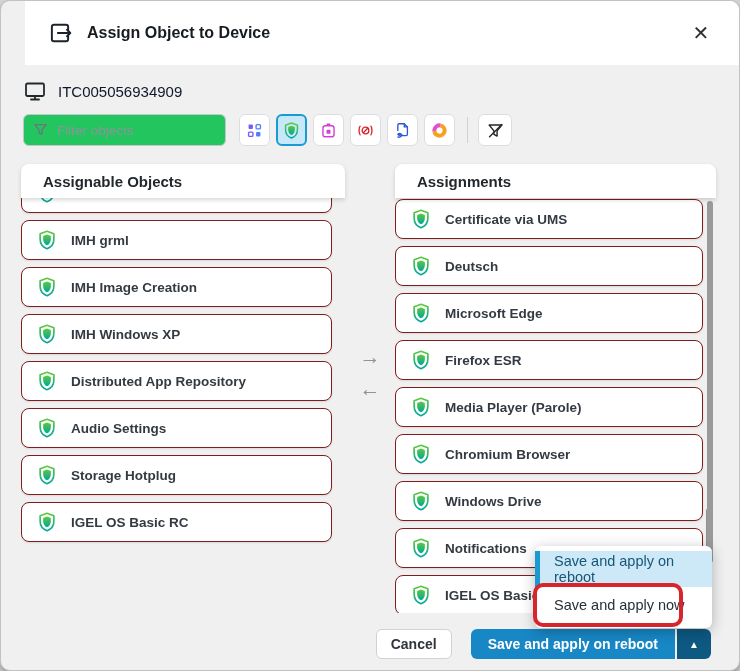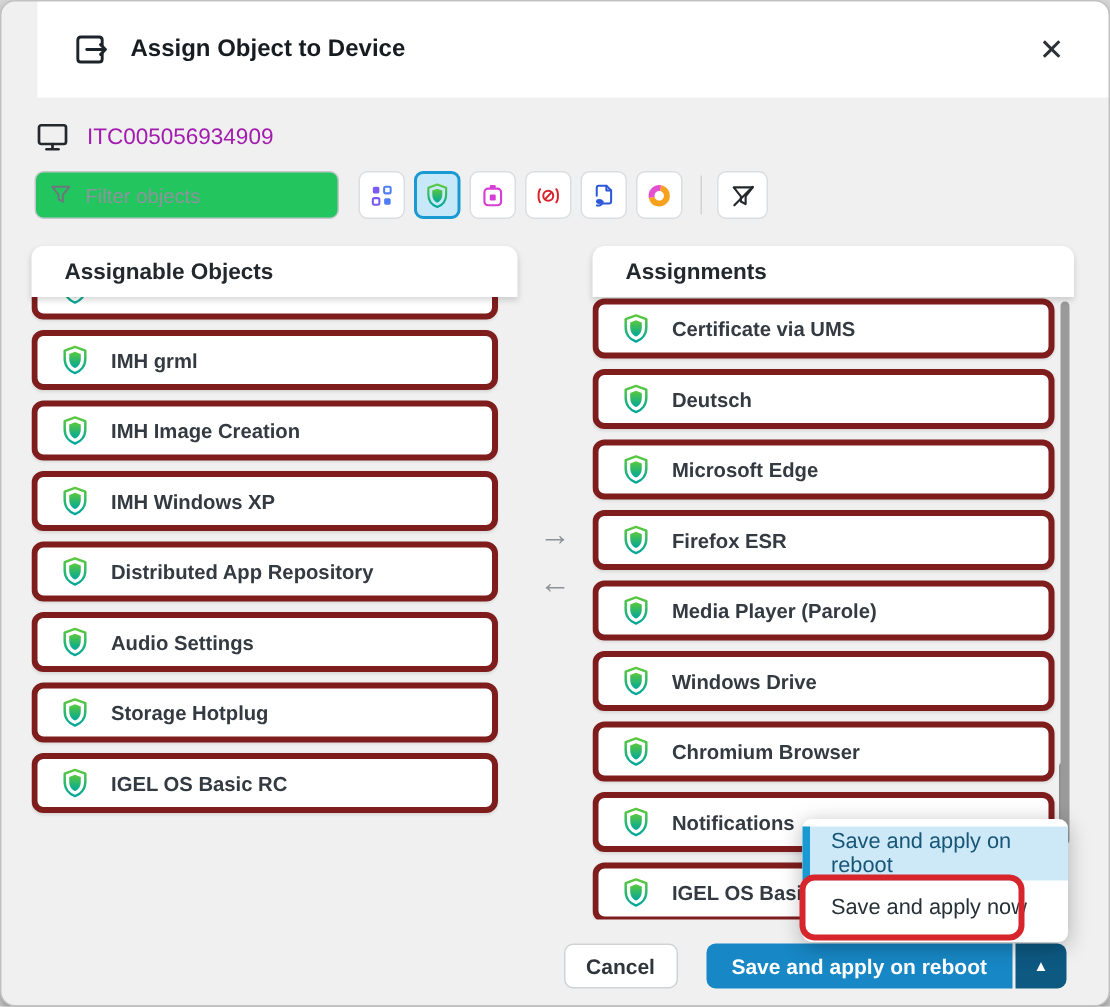--- a/index.html
+++ b/index.html
@@ -12,21 +12,21 @@
   
   .dlg-header { height:64px; background:#fff; display:flex; align-items:center; padding:0 24px 0 22px;margin-left:24px; }
   .assign-icon { width:26px; height:26px; margin-right:14px; flex:none; }
   .dlg-title { font-size:16px; font-weight:bold; color:#171c21; flex:1; }
   .close-btn { width:28px; height:28px; display:flex; align-items:center; justify-content:center;
                font-size:20px; color:#2b3137; cursor:pointer; background:none; border:none; font-family:inherit; }
 
   .dlg-body { position:relative; height:607px; }
 
   
-  .device-row { display:flex; align-items:center; gap:11px; padding:14px 22px 2px; color:#a21caf; font-size:15px; }
+  .device-row { display:flex; align-items:center; gap:11px; padding:14px 22px 2px; color:#0f172a; font-size:15px; }
   .monitor-icon { width:24px; height:24px; flex:none; }
 
   
   .filter-row { display:flex; align-items:center; padding:8px 22px 0; height:42px; }
   .filter-input { position:relative; width:203px; height:32px; flex:none; }
   .filter-input input { width:100%; height:100%; border:1px solid #c3c7cb; border-radius:6px;
                         padding:0 10px 0 33px; font-size:13.5px; color:#333; background:#22c55e; font-family:inherit; }
   .filter-input input::placeholder { color:#8d949b; }
   .funnel-icon { position:absolute; left:9px; top:7px; width:17px; height:17px; }
   .type-group { display:flex; gap:6px; margin-left:13px; }
@@ -42,21 +42,21 @@
   .panels { position:absolute; left:20px; right:23px; top:99px; bottom:59px; display:flex; }
   .panel { display:flex; flex-direction:column; }
   .panel.left  { width:325px; }
   .panel.right { width:322px; }
   .mid-col { width:50px; display:flex; flex-direction:column; align-items:center; padding-top:182px; gap:11px; }
   .transfer-arrow { color:#8d9399; font-size:21px; line-height:1; background:none; border:none; cursor:pointer; font-family:inherit; }
   .panel-header { height:34px; background:#fff; border-radius:8px 8px 0 0; box-shadow:0 2px 4px rgba(0,0,0,.16);
                   display:flex; align-items:center; padding-left:22px; font-size:15px; font-weight:bold;
                   color:#23282d; position:relative; z-index:2; flex:none; }
   .list { position:relative; flex:1; overflow:hidden; padding:1px 13px 0 0; }
-  .obj-card { height:40px; background:#fff; border:4px solid #7f1d1d; border-radius:8px;
+  .obj-card { height:40px; background:#fff; border:1px solid #7f1d1d; border-radius:8px;
               box-shadow:0 1px 2px rgba(0,0,0,.10); display:flex; align-items:center;
               padding-left:14px; gap:13px; margin-bottom:7px; font-size:13.5px; font-weight:bold; color:#343a41; cursor:pointer; }
   .obj-card .shield { width:22px; height:22px; flex:none; }
   .obj-card.partial { margin-top:-26px; }
   .scroll-thumb { position:absolute; width:6px; border-radius:3px; background:#9a9a9a; cursor:pointer; }
   .panel.left  .scroll-thumb { right:4px; top:310px; height:90px; background:#8f8f8f; }
   .panel.right .scroll-thumb { right:3px; top:3px; height:362px; }
 
   
   .menu { position:absolute; top:481px; right:27px; width:177px; background:#fff; border-radius:6px;
@@ -280,28 +280,28 @@
       <path d="M12 2.5 L19.5 5.2 V11 C19.5 16.2 16.3 20 12 21.5 C7.7 20 4.5 16.2 4.5 11 V5.2 Z" fill="none" stroke="url(#gShield)" stroke-width="1.8" stroke-linejoin="round"></path>
       <path d="M12 6 L16.2 7.6 V11.2 C16.2 14.4 14.4 16.8 12 17.8 C9.6 16.8 7.8 14.4 7.8 11.2 V7.6 Z" fill="url(#gShield)"></path>
     </svg>
     <span>Media Player (Parole)</span>
   </div>
             <div class="obj-card">
     <svg class="shield" viewBox="0 0 24 24">
       <path d="M12 2.5 L19.5 5.2 V11 C19.5 16.2 16.3 20 12 21.5 C7.7 20 4.5 16.2 4.5 11 V5.2 Z" fill="none" stroke="url(#gShield)" stroke-width="1.8" stroke-linejoin="round"></path>
       <path d="M12 6 L16.2 7.6 V11.2 C16.2 14.4 14.4 16.8 12 17.8 C9.6 16.8 7.8 14.4 7.8 11.2 V7.6 Z" fill="url(#gShield)"></path>
     </svg>
+    <span>Chromium Browser</span>
+  </div>
+            <div class="obj-card">
+    <svg class="shield" viewBox="0 0 24 24">
+      <path d="M12 2.5 L19.5 5.2 V11 C19.5 16.2 16.3 20 12 21.5 C7.7 20 4.5 16.2 4.5 11 V5.2 Z" fill="none" stroke="url(#gShield)" stroke-width="1.8" stroke-linejoin="round"></path>
+      <path d="M12 6 L16.2 7.6 V11.2 C16.2 14.4 14.4 16.8 12 17.8 C9.6 16.8 7.8 14.4 7.8 11.2 V7.6 Z" fill="url(#gShield)"></path>
+    </svg>
     <span>Windows Drive</span>
-  </div>
-            <div class="obj-card">
-    <svg class="shield" viewBox="0 0 24 24">
-      <path d="M12 2.5 L19.5 5.2 V11 C19.5 16.2 16.3 20 12 21.5 C7.7 20 4.5 16.2 4.5 11 V5.2 Z" fill="none" stroke="url(#gShield)" stroke-width="1.8" stroke-linejoin="round"></path>
-      <path d="M12 6 L16.2 7.6 V11.2 C16.2 14.4 14.4 16.8 12 17.8 C9.6 16.8 7.8 14.4 7.8 11.2 V7.6 Z" fill="url(#gShield)"></path>
-    </svg>
-    <span>Chromium Browser</span>
   </div>
             <div class="obj-card">
     <svg class="shield" viewBox="0 0 24 24">
       <path d="M12 2.5 L19.5 5.2 V11 C19.5 16.2 16.3 20 12 21.5 C7.7 20 4.5 16.2 4.5 11 V5.2 Z" fill="none" stroke="url(#gShield)" stroke-width="1.8" stroke-linejoin="round"></path>
       <path d="M12 6 L16.2 7.6 V11.2 C16.2 14.4 14.4 16.8 12 17.8 C9.6 16.8 7.8 14.4 7.8 11.2 V7.6 Z" fill="url(#gShield)"></path>
     </svg>
     <span>Notifications</span>
   </div>
             <div class="obj-card">
     <svg class="shield" viewBox="0 0 24 24">

